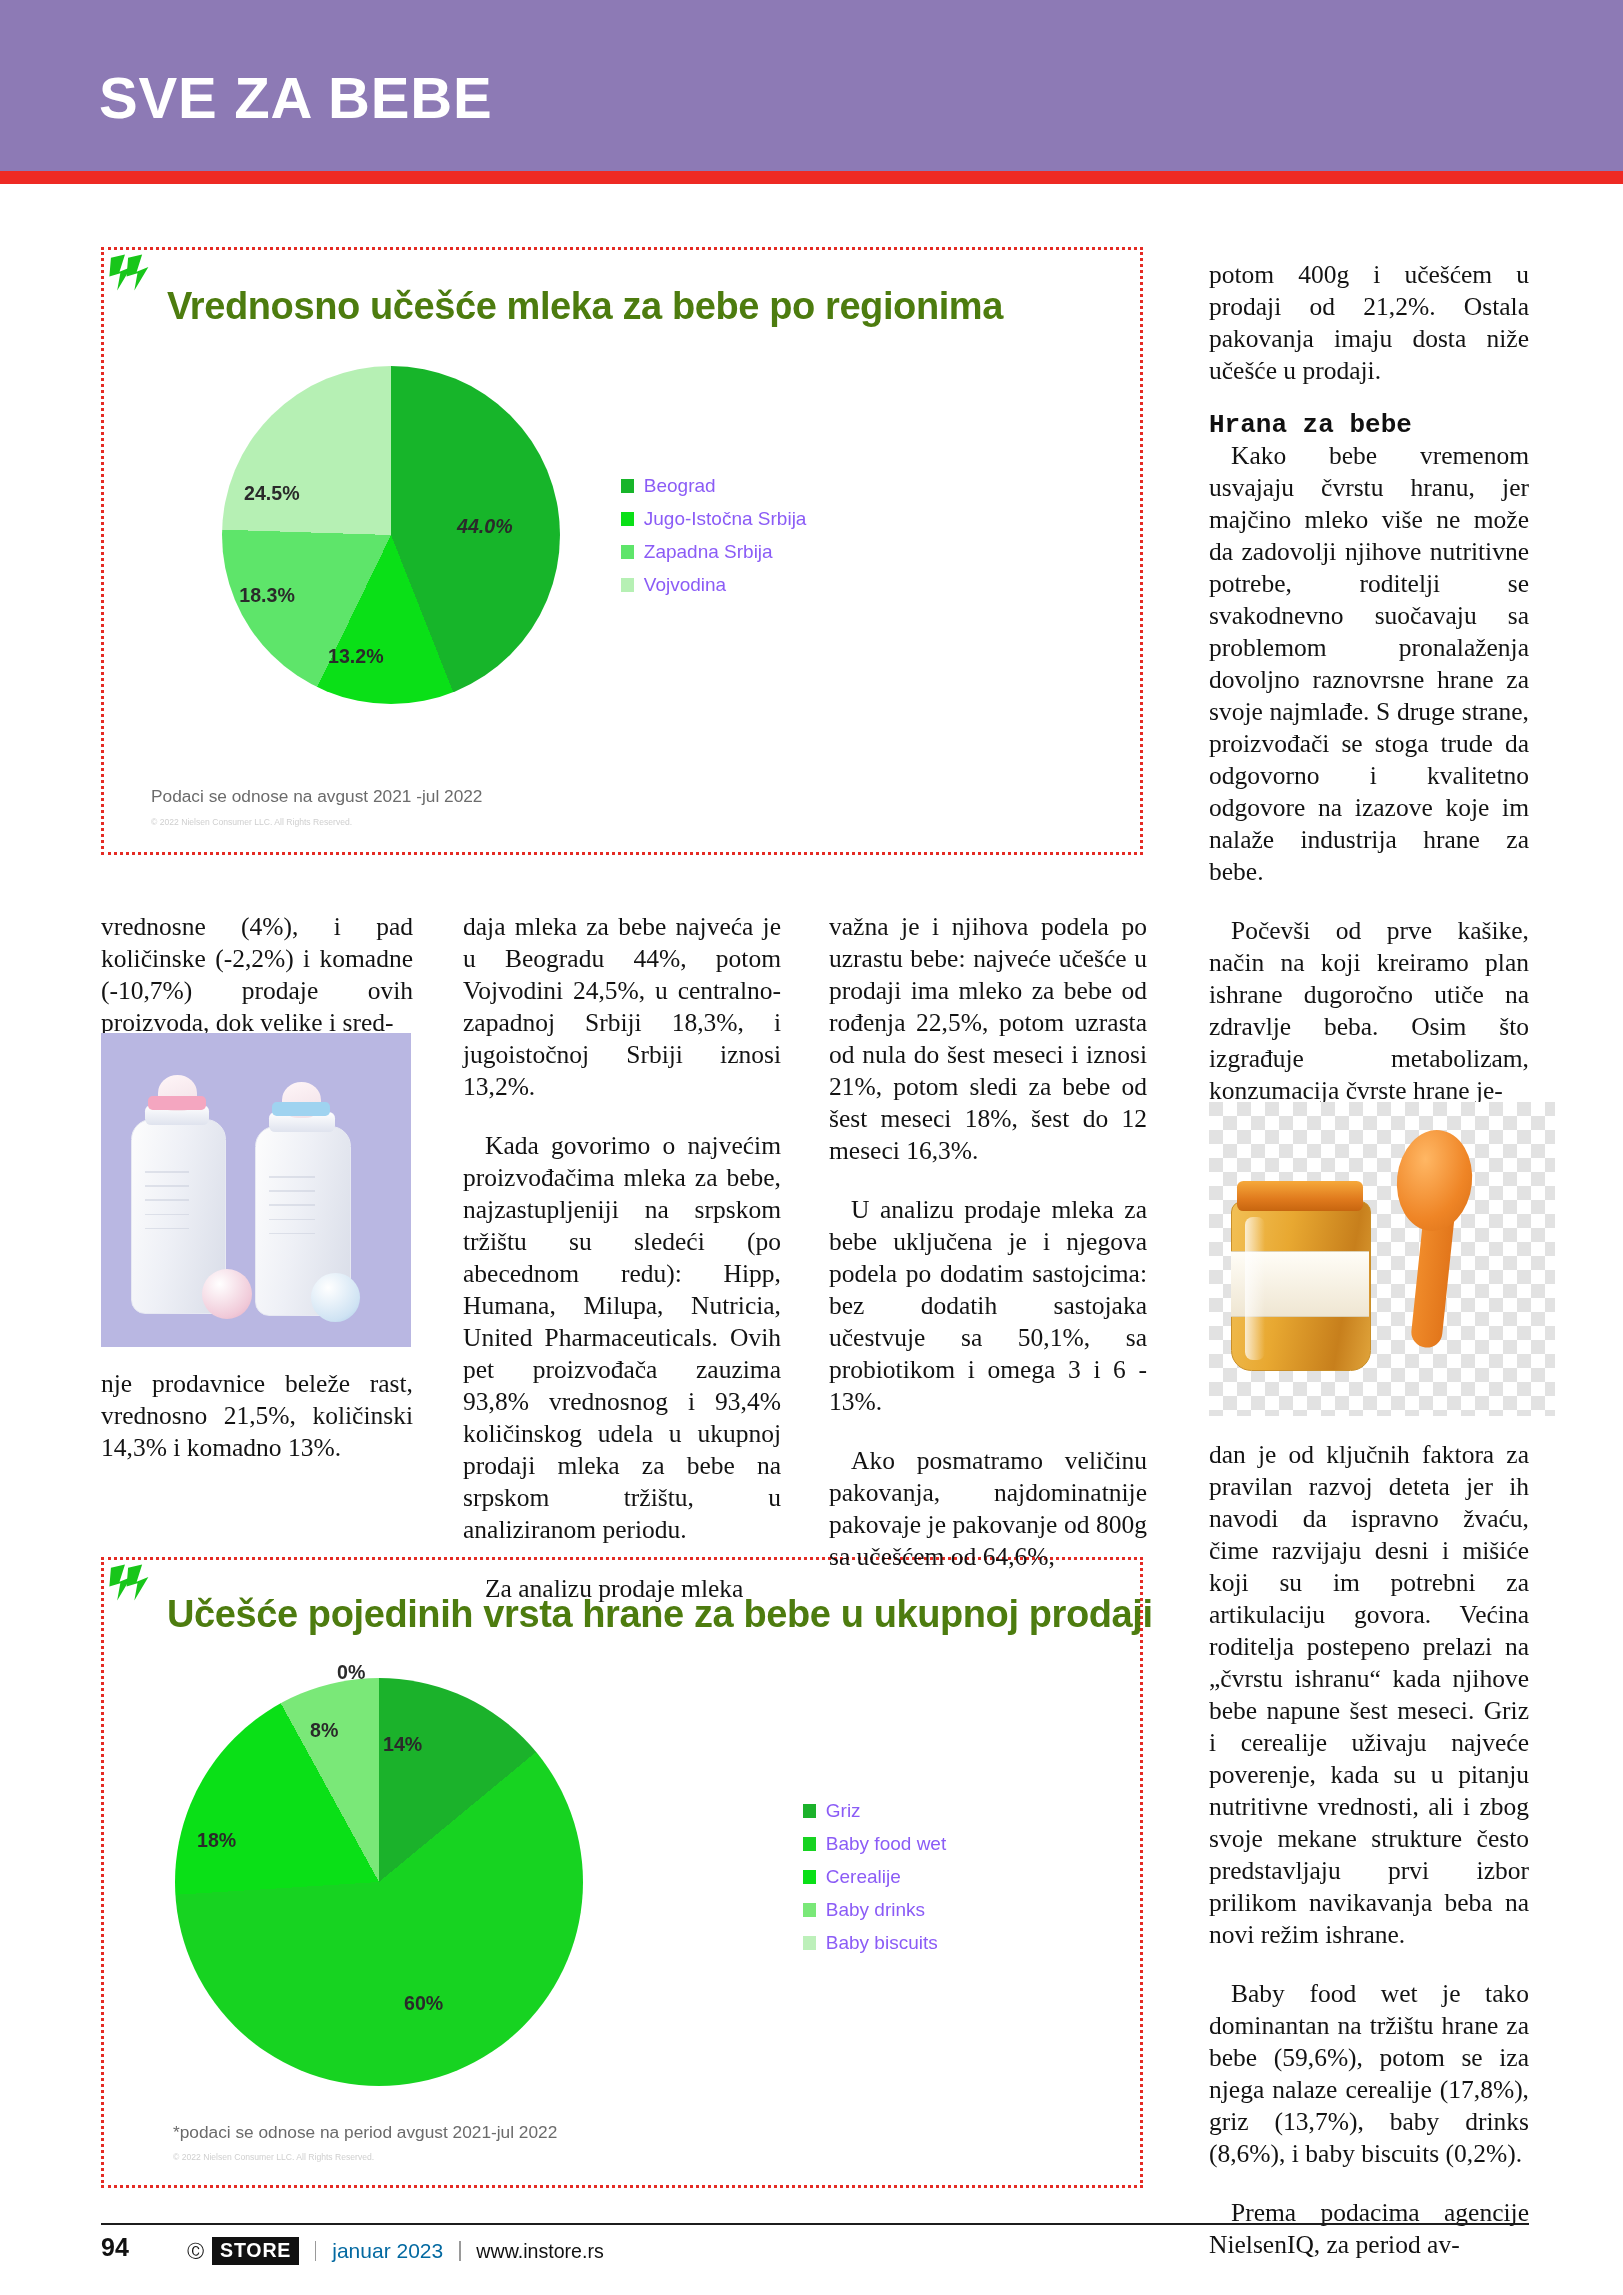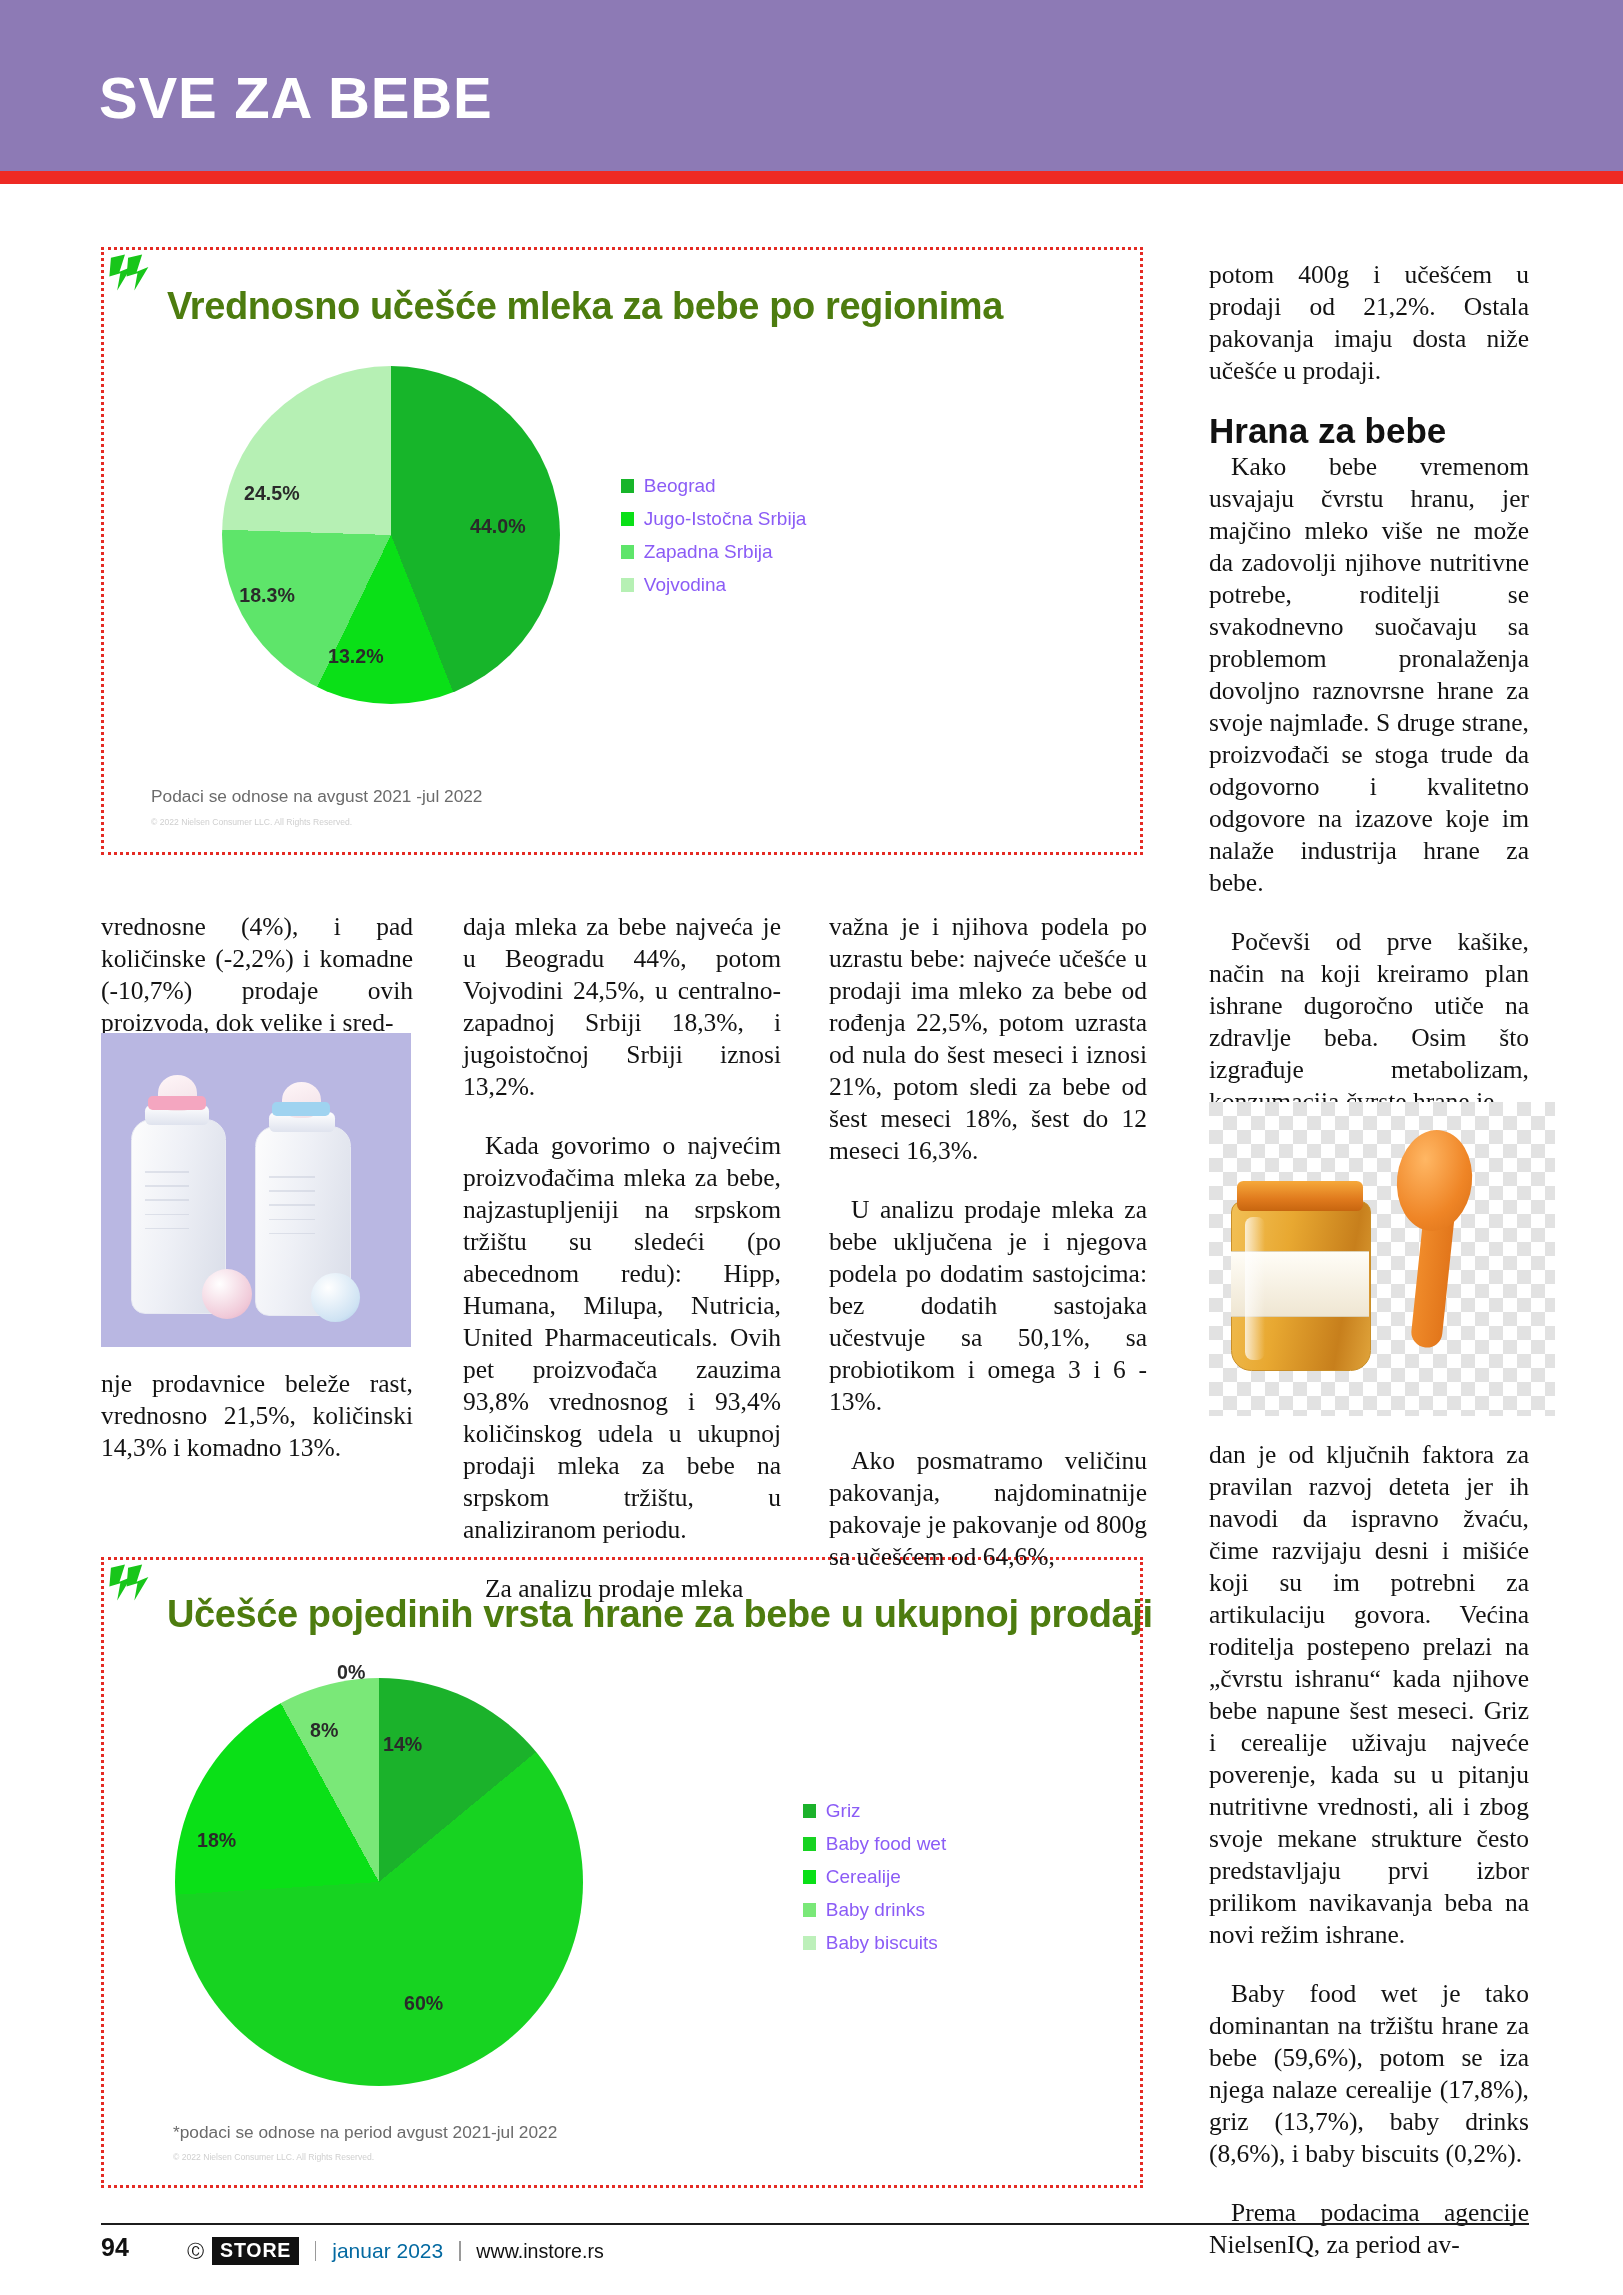--- a/index.html
+++ b/index.html
@@ -102,23 +102,23 @@
     font-size:25.5px;
     line-height:32px;
     color:#131313;
     text-align:justify;
     -webkit-hyphens:none;hyphens:none;
   }
   .col p{margin:0;}
   .col p.indent{ text-indent:22px; }
   .col p.gap{ margin-top:27px; }
   .subhead{
-    font-family:Liberation Sans, sans-serif;
+    font-family:Liberation Mono, monospace;
     font-weight:bold;
-    font-size:35px;
+    font-size:26px;
     color:#111;
     margin:0 0 19px 0;
     line-height:1.15;
   }
 
   
   .photo{ position:absolute; overflow:hidden; }
 
   
   #photo-bottles{
@@ -241,21 +241,21 @@
   <div class="chart-title" style="left:63px;top:35px;">Vrednosno učešće mleka za bebe po regionima</div>
 
   <div class="pie-wrap" style="left:118px;top:116px;width:338px;height:338px;">
     <div class="pie" style="left:0;top:0;width:338px;height:338px;
       background:conic-gradient(
         #17b52a 0deg 158.4deg,
         #0ae017 158.4deg 205.9deg,
         #5ee56a 205.9deg 271.8deg,
         #b6f0b4 271.8deg 360deg);"></div>
 
-    <div class="pie-label" style="left:248px;top:149px;">44.0%</div>
+    <div class="pie-label" style="left:235px;top:149px;font-style:italic;">44.0%</div>
     <div class="pie-label" style="left:106px;top:279px;">13.2%</div>
     <div class="pie-label" style="left:17.3px;top:218px;">18.3%</div>
     <div class="pie-label" style="left:22px;top:116px;">24.5%</div>
   </div>
 
   <div class="legend" style="left:517px;top:225px;">
     <div class="legend-row">
       <span class="legend-swatch" style="background:#17b52a;"></span>
       <span class="legend-label">Beograd</span>
     </div>

